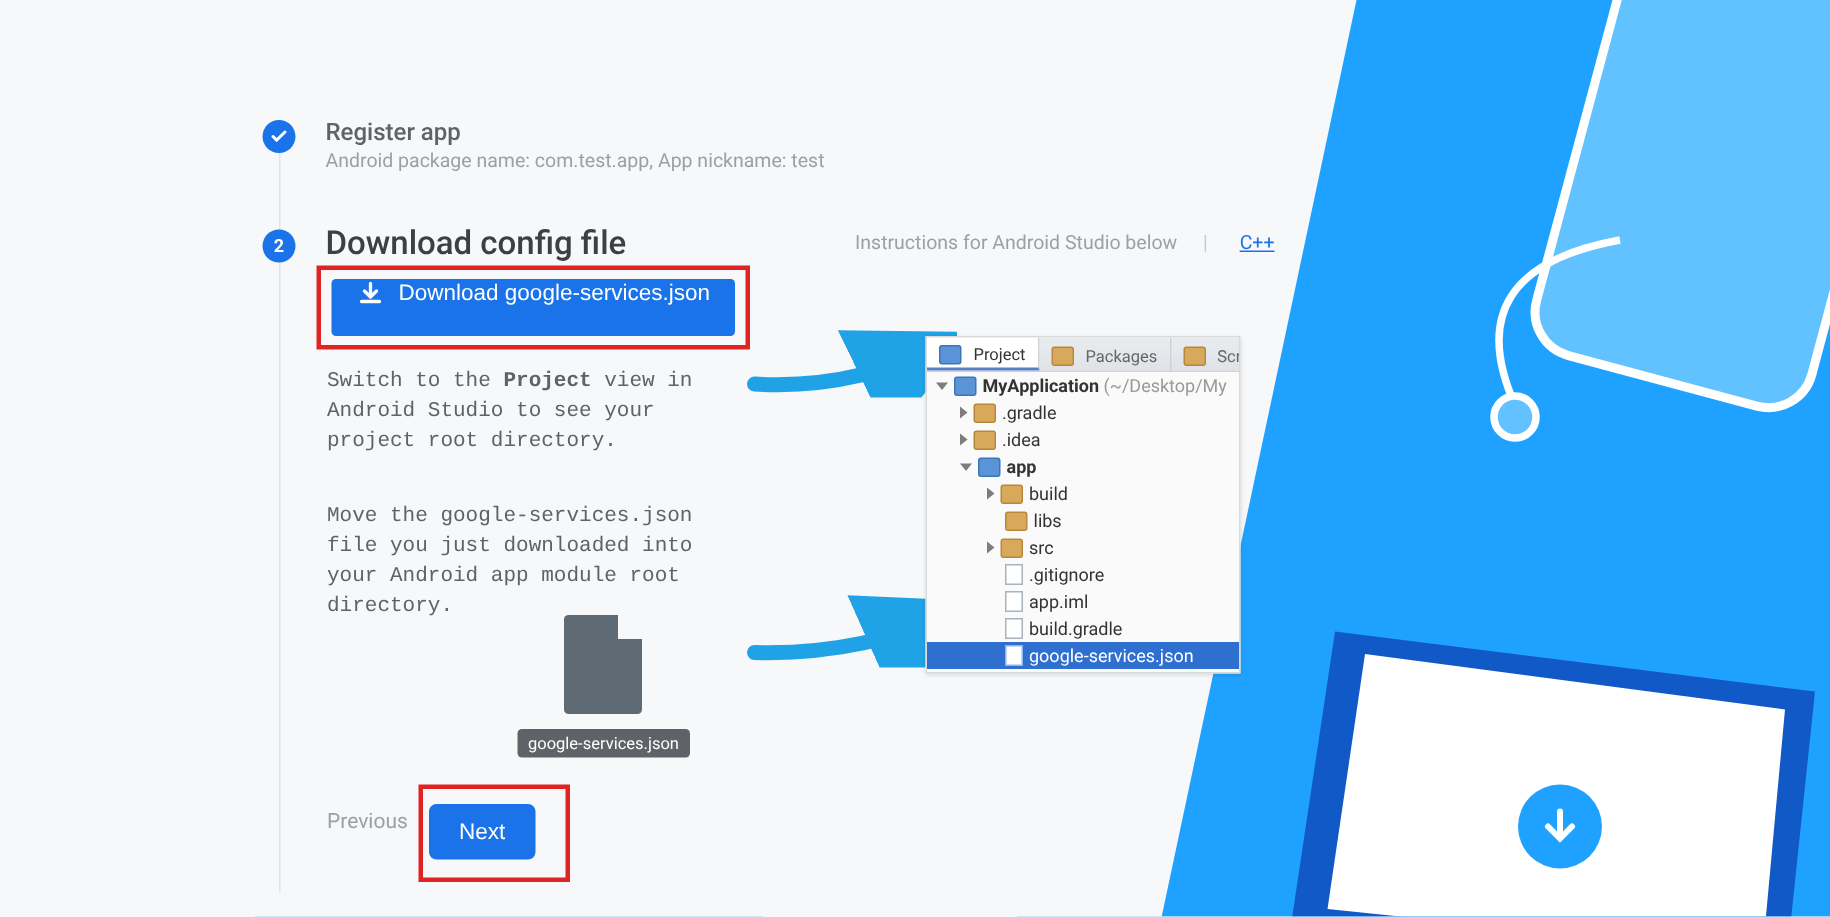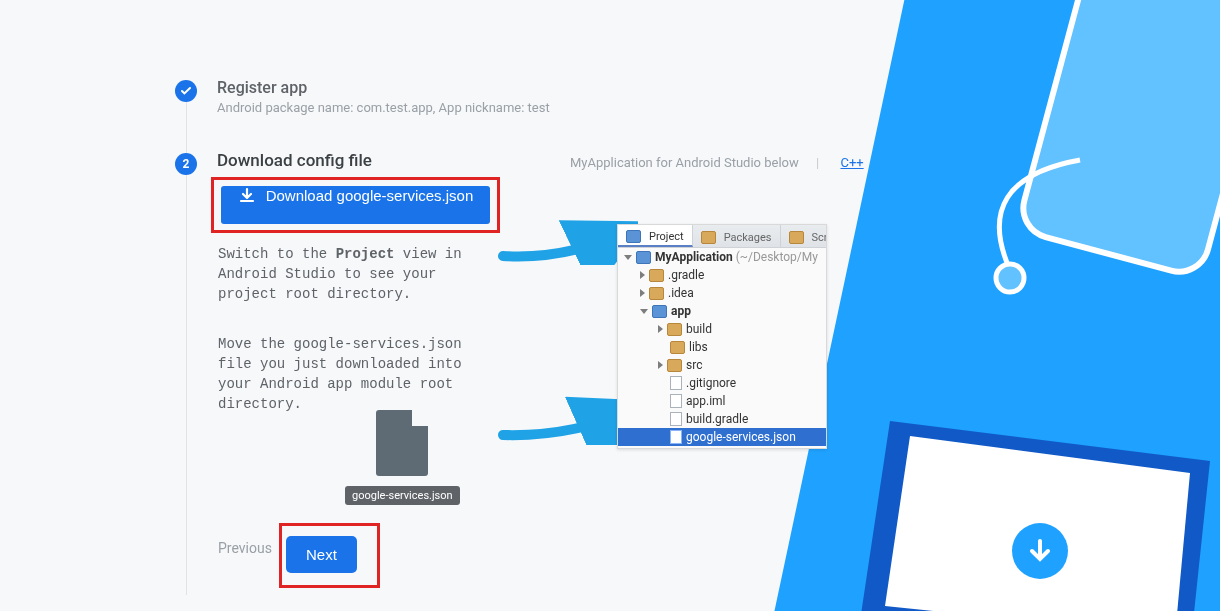--- a/index.html
+++ b/index.html
@@ -8,21 +8,21 @@
   .deco{position:absolute;right:-140px;top:-60px;width:520px;height:780px;background:#1fa2ff;border-radius:40px;transform:rotate(12deg);}
   .phone{position:absolute;right:-60px;top:-120px;width:340px;height:460px;}
   .laptop{position:absolute;right:-40px;bottom:-100px;width:430px;height:320px;}
   .step-line{position:absolute;left:186px;top:95px;width:1px;height:500px;background:#e3e3e3;}
   .badge{position:absolute;width:22px;height:22px;border-radius:50%;background:#1a73e8;color:#fff;font-size:12px;font-weight:bold;display:flex;align-items:center;justify-content:center;left:175px;}
   .chk svg{display:block;}
   #step1{top:78px;}
   #step1 .title{position:absolute;left:217px;top:78px;font-size:16px;color:#5f6368;font-weight:500;}
   #step1 .sub{position:absolute;left:217px;top:100px;font-size:13px;color:#9aa0a6;}
   #step2-badge{top:153px;}
-  #step2 .title{position:absolute;left:217px;top:150px;font-size:17px;color:#3c4043;font-weight:500;}
+  #step2 .title{position:absolute;left:217px;top:150px;font-size:22px;color:#3c4043;font-weight:500;}
   #step2 .right-note{position:absolute;left:570px;top:155px;font-size:13px;color:#9aa0a6;}
   #step2 .right-note a{color:#1a73e8;text-decoration:underline;margin-left:14px;}
   #step2 .right-note .bar{margin:0 4px 0 14px;color:#c9c9c9;}
   .dl-wrap{position:absolute;left:211px;top:177px;width:289px;height:56px;border:3px solid #e02424;box-sizing:border-box;padding:6px 7px;}
   .dl-btn{width:100%;height:100%;background:#1a73e8;color:#fff;border:none;border-radius:3px;font-size:15px;font-weight:500;display:flex;justify-content:center;gap:10px;cursor:pointer;}
   .dl-btn .ico{width:18px;height:18px;}
   .para{position:absolute;left:218px;width:275px;font-size:14px;line-height:20px;color:#5f6368;font-family:Liberation Mono, monospace;}
   #p-switch{top:244px;}
   #p-move{top:334px;}
   .file-icon{position:absolute;left:345px;top:410px;text-align:center;}
@@ -82,21 +82,21 @@
   </div>
   <div id="step1">
     <div class="title">Register app</div>
     <div class="sub">Android package name: com.test.app, App nickname: test</div>
   </div>
 
   <div class="badge" id="step2-badge">2</div>
   <div id="step2">
     <div class="title">Download config file</div>
     <div class="right-note">
-      <span>MyApplication for Android Studio below</span>
+      <span>Instructions for Android Studio below</span>
       <span class="bar">|</span>
       <a href="#">C++</a>
     </div>
   </div>
 
   <div class="dl-wrap">
     <button class="dl-btn">
       <svg class="ico" viewBox="0 0 18 18">
           <path d="M9 2 v8 m-4 -3 l4 4 l4 -4 M3 14 h12" stroke="#fff" stroke-width="2.2" fill="none" stroke-linecap="round" stroke-linejoin="round"></path>
         </svg>

